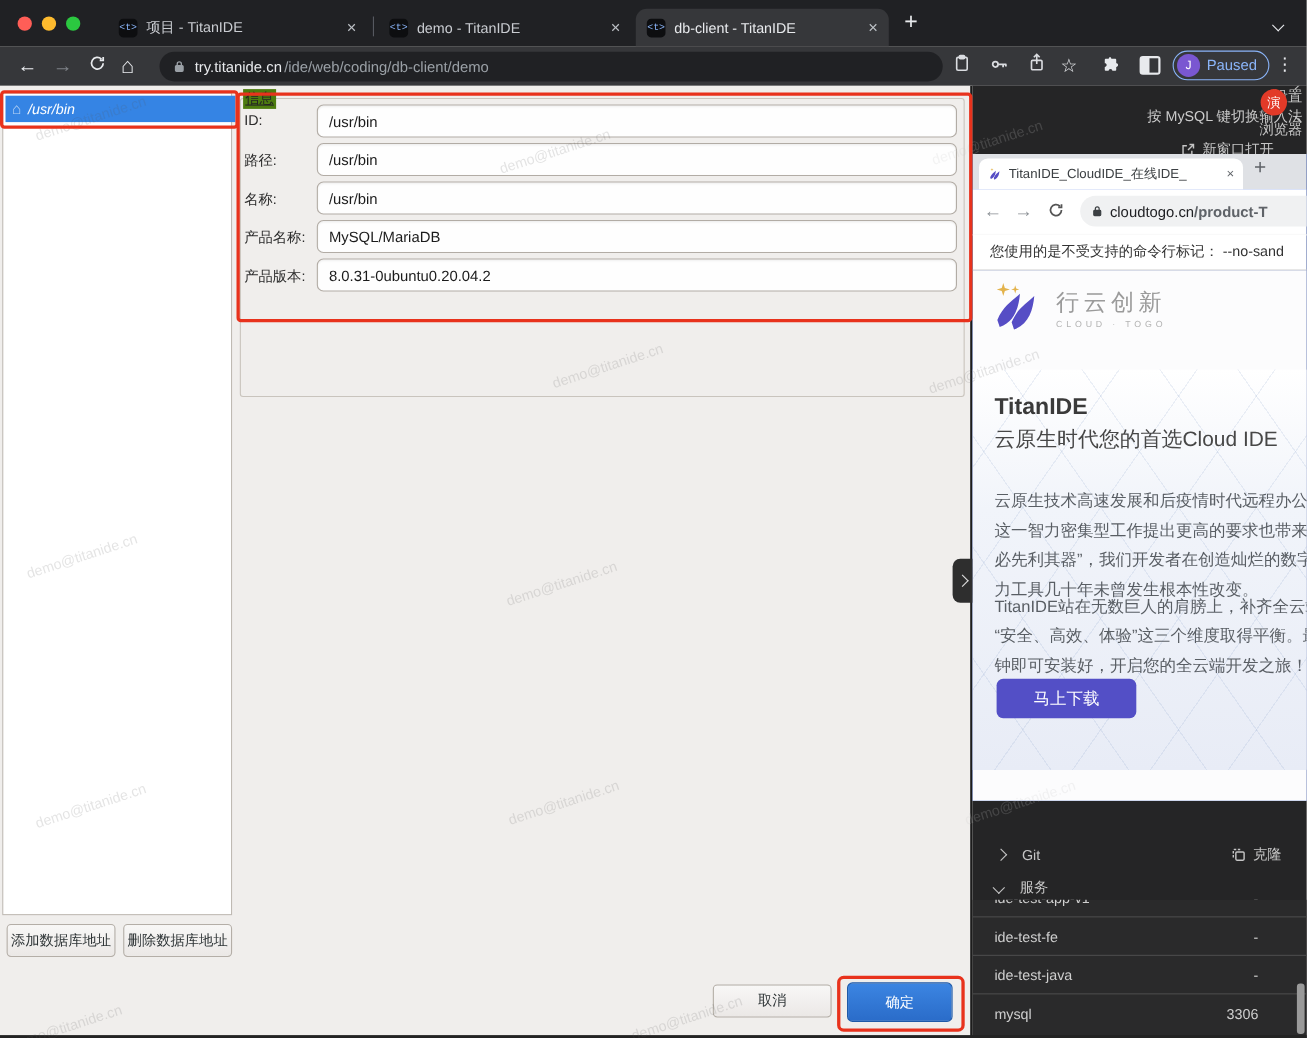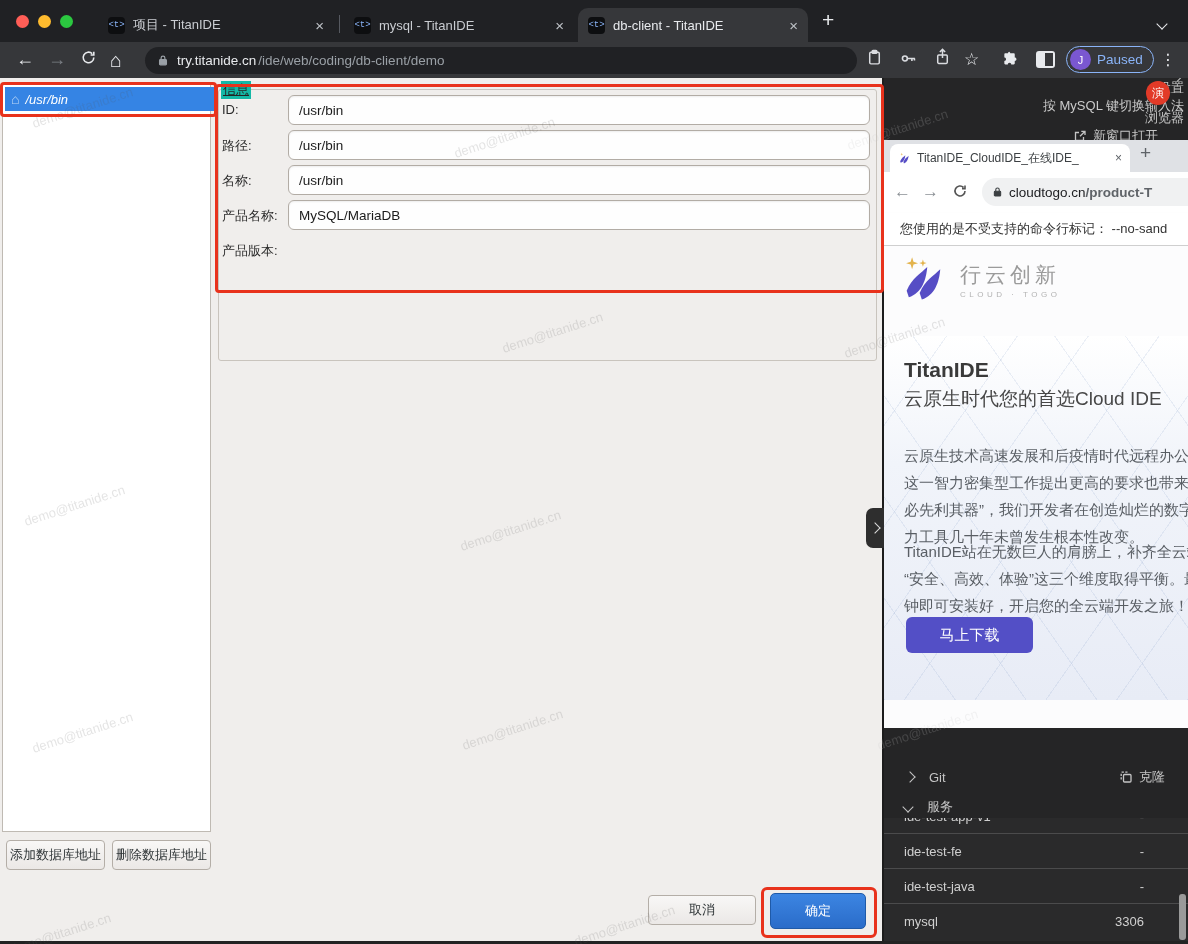--- a/index.html
+++ b/index.html
@@ -36,21 +36,21 @@
   
   .app{position:absolute;left:0;top:78px;width:884px;height:866px;background:#f0eeec;}
   .sidebar{position:absolute;left:2px;top:6px;width:209px;height:748px;background:#fff;
            border:1px solid #bfbab3;box-sizing:border-box;}
   .selitem{position:absolute;left:2px;top:2px;width:203px;height:24px;background:#3584e4;color:#fff;
            font-size:13px;font-style:italic;display:flex;align-items:center;gap:6px;padding-left:6px;}
   .house{font-style:normal;color:#bcd6f5;font-size:14px;line-height:1;}
   .gbtn{position:absolute;background:linear-gradient(#f8f7f6,#ebe8e6);border:1px solid #b4aea7;
         border-radius:4px;color:#2e3436;font-size:13px;display:flex;align-items:center;justify-content:center;
         box-sizing:border-box;}
-  .legend{position:absolute;left:221px;top:3px;font-size:13px;color:#242424;background:#14b8a6;padding:0 2px;z-index:2;text-decoration:underline;}
+  .legend{position:absolute;left:221px;top:3px;font-size:13px;color:#242424;background:#4d7c0f;padding:0 2px;z-index:2;text-decoration:underline;}
   .fieldset{position:absolute;left:218px;top:11px;width:659px;height:272px;border:1px solid #c9c4bd;
             border-radius:3px;box-sizing:border-box;}
   .frow-label{position:absolute;left:222px;font-size:13px;color:#2b2b2b;}
   .finput{position:absolute;left:288px;width:582px;height:30px;background:#fefefe;border:1px solid #b2aca5;
           border-radius:6px;box-sizing:border-box;font-size:13.5px;color:#1b1b1b;padding:0 10px;
           box-shadow:inset 0 1px 2px rgba(0,0,0,.07);font-family:"Liberation Sans",sans-serif;}
   .okbtn{position:absolute;left:770px;top:815px;width:94px;height:34px;border-radius:5px;
          background:linear-gradient(#3c85e2,#2a6cc9);border:1px solid #1f5aa8;color:#fff;font-size:13px;
          display:flex;align-items:center;justify-content:center;}
   
@@ -119,21 +119,21 @@
   <div class="light" style="left:60px;background:#2bc840"></div>
 
   <div class="tab" style="left:98px;width:236px">
     <span class="fav">&lt;t&gt;</span>
     <span class="lbl">项目 - TitanIDE</span>
     <span class="tclose">×</span>
   </div>
   <div class="tabdiv" style="left:339px"></div>
   <div class="tab" style="left:344px;width:230px">
     <span class="fav">&lt;t&gt;</span>
-    <span class="lbl">mysql - TitanIDE</span>
+    <span class="lbl">demo - TitanIDE</span>
     <span class="tclose">×</span>
   </div>
   <div class="tab active" style="left:578px;width:230px">
     <span class="fav">&lt;t&gt;</span>
     <span class="lbl">db-client - TitanIDE</span>
     <span class="tclose">×</span>
   </div>
   <div class="newtab">+</div>
   <div class="tsearch"><span class="chev d" style="color:#e8eaed"></span></div>
 </div>
@@ -211,20 +211,21 @@
 
   <div class="frow-label" style="top:24px">ID:</div>
   <input class="finput" style="top: 17px;" value="/usr/bin">
   <div class="frow-label" style="top:59px">路径:</div>
   <input class="finput" style="top: 52px;" value="/usr/bin">
   <div class="frow-label" style="top:94px">名称:</div>
   <input class="finput" style="top: 87px;" value="/usr/bin">
   <div class="frow-label" style="top:129px">产品名称:</div>
   <input class="finput" style="top: 122px;" value="MySQL/MariaDB">
   <div class="frow-label" style="top:164px">产品版本:</div>
+  <input class="finput" style="top: 157px;" value="8.0.31-0ubuntu0.20.04.2">
 
   <div class="gbtn" style="left:6px;top:762px;width:99px;height:30px">
     <span>添加数据库地址</span>
   </div>
   <div class="gbtn" style="left:112px;top:762px;width:99px;height:30px">
     <span>删除数据库地址</span>
   </div>
 
   <div class="gbtn" style="left:648px;top:817px;width:108px;height:30px">
     <span>取消</span>

